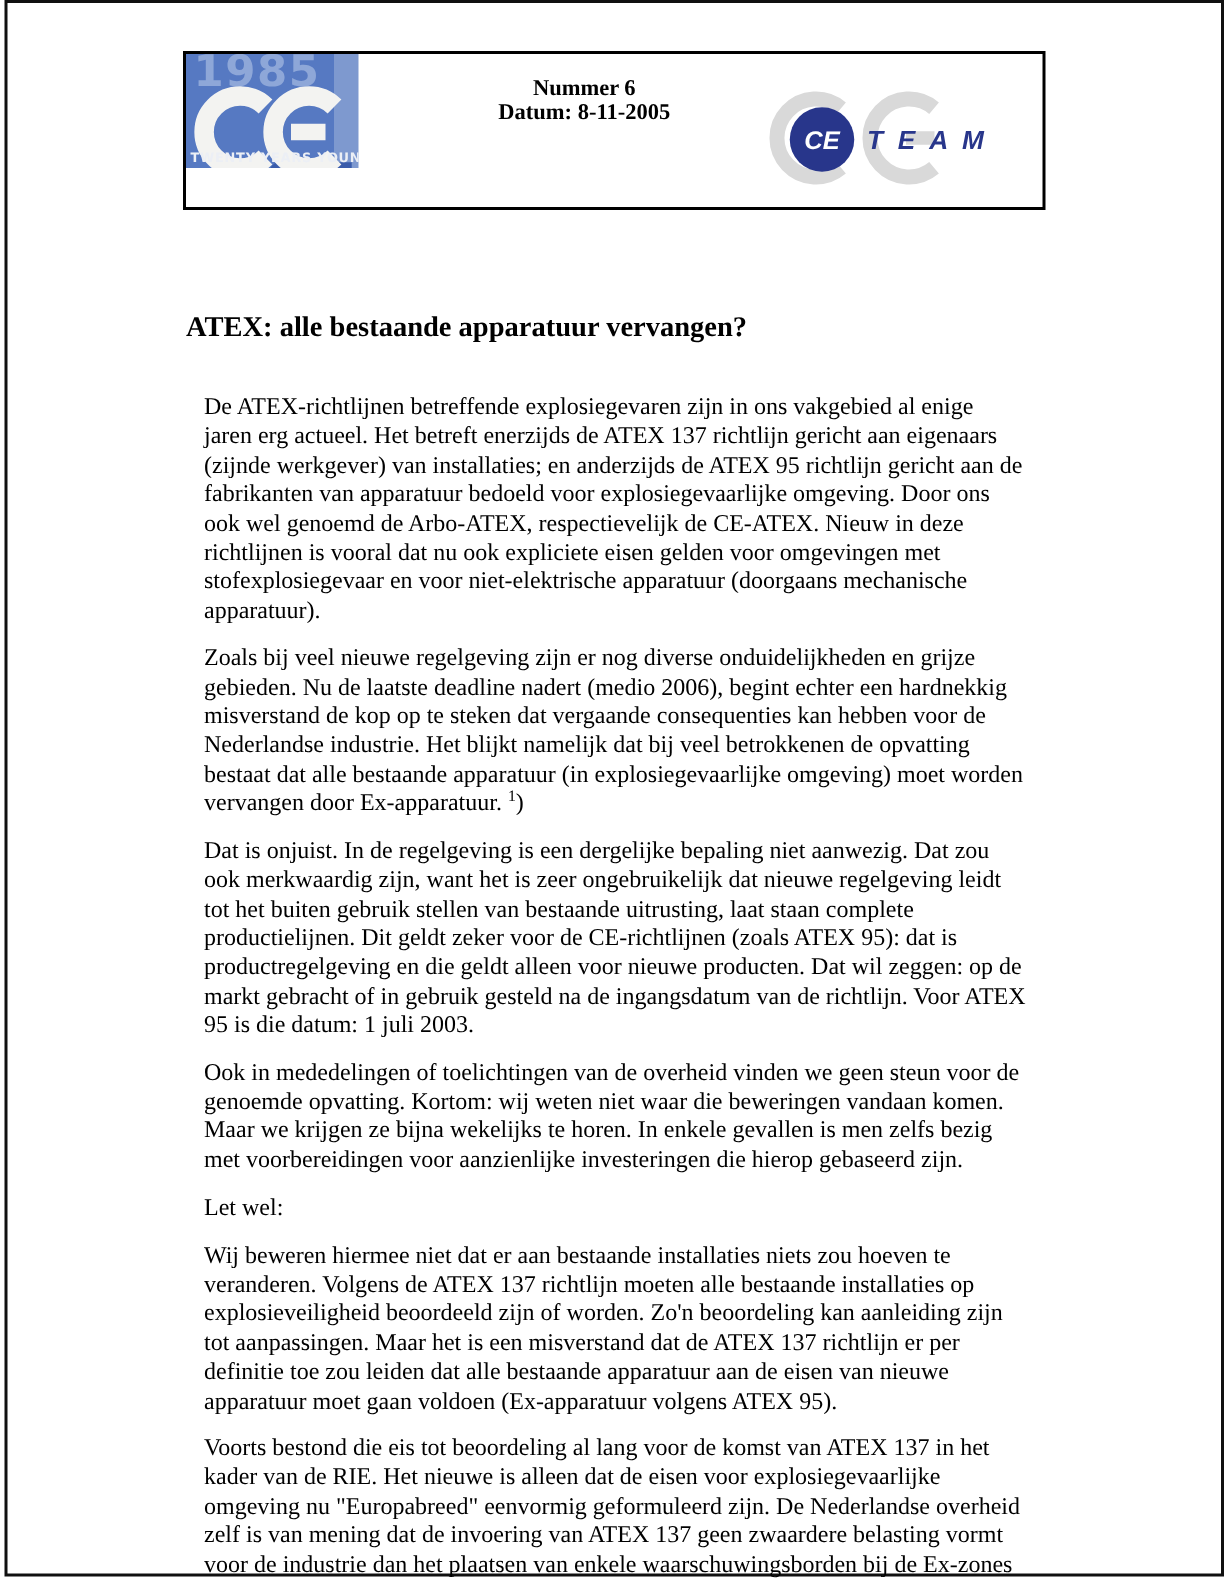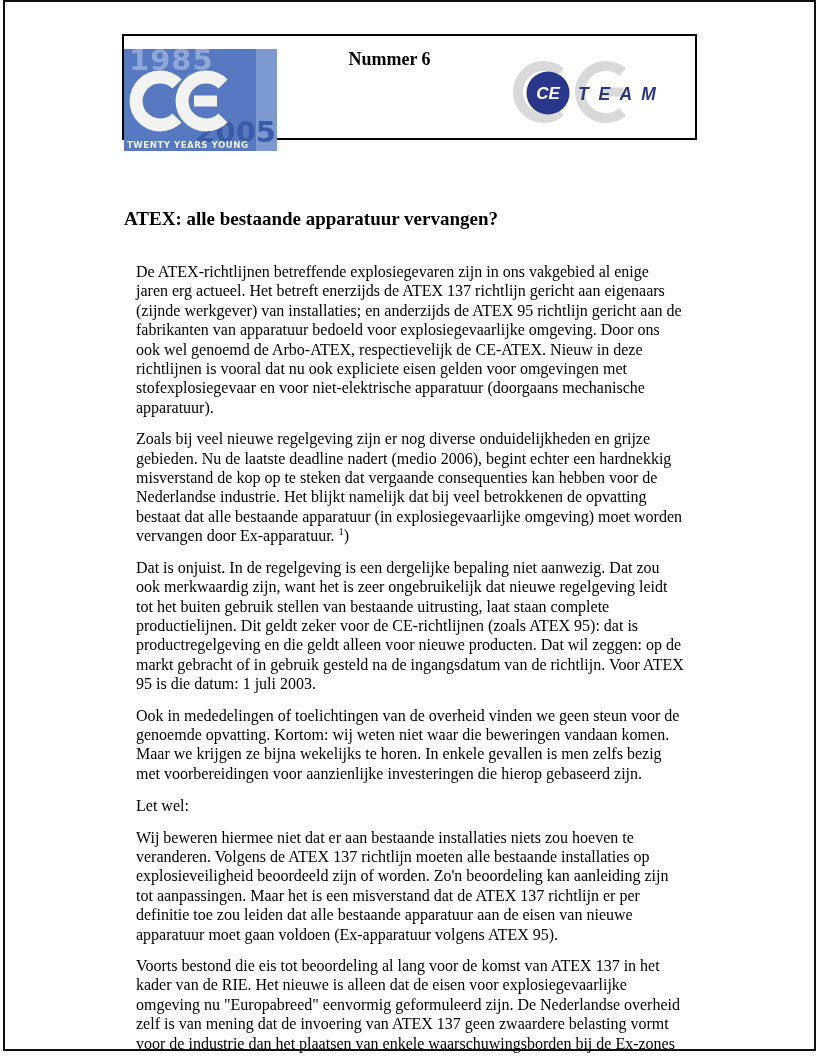--- a/index.html
+++ b/index.html
@@ -4,35 +4,35 @@
 <style>
   html,body{margin:0;padding:0;background:#fff;}
   .page{position:relative;width:818px;height:1056px;background:#fff;overflow:hidden;
         font-family:"Liberation Serif", serif;color:#000;}
   .frame{position:absolute;left:3px;top:0;right:2px;bottom:5px;border:2px solid #101010;pointer-events:none;}
 
   
   .header-box{position:absolute;left:122px;top:34px;width:575px;height:106px;
               border:2px solid #000;box-sizing:border-box;background:#fff;}
   
-  .logo20{position:absolute;left:0;top:13px;width:115px;height:102px;
-          background:linear-gradient(90deg,#5679c2 0 86%,#7e99cf 86%);overflow:hidden;padding-left:38px;}
+  .logo20{position:absolute;left:0;top:0;width:115px;height:76px;
+          background:linear-gradient(90deg,#5679c2 0 86%,#7e99cf 86%);overflow:hidden;}
   .logo20 .y1985{position:absolute;left:5px;top:-6px;font-family:"DejaVu Sans",sans-serif;
                  font-weight:bold;font-size:29px;color:#8ea7d8;letter-spacing:1px;}
   .logo20 .y2005{position:absolute;right:1px;top:66px;font-family:"DejaVu Sans",sans-serif;
                  font-weight:bold;font-size:29px;color:#3a5cab;letter-spacing:0px;}
   .logo20 svg.ce-letters{position:absolute;left:0;top:12px;}
   .ce-stroke{fill:none;stroke:#f3f3f1;stroke-width:13;}
   .logo20 .tagline{position:absolute;left:3px;bottom:1px;width:109px;text-align:center;
                    font-family:"DejaVu Sans",sans-serif;font-weight:bold;font-size:8.6px;
                    color:#eceff5;letter-spacing:0.5px;white-space:nowrap;}
   
   .title-block{position:absolute;left:115px;right:155px;top:12px;text-align:center;}
   .nl-title{font-size:27px;font-weight:bold;line-height:30px;}
-  .nl-sub{margin-top:4px;font-size:18px;font-weight:bold;line-height:15.5px;}
+  .nl-sub{margin-top:4px;font-size:15px;font-weight:bold;line-height:15.5px;}
   
   svg.ceteam{position:absolute;right:27px;top:23px;}
   .grey-stroke{fill:none;stroke:#d9d9d9;stroke-width:10;}
   .ceteam-ce{font-family:"Liberation Sans",sans-serif;font-weight:bold;font-style:italic;
              font-size:17px;fill:#ffffff;}
   .ceteam-team{font-family:"Liberation Sans",sans-serif;font-weight:bold;font-style:italic;
                font-size:17.5px;fill:#28368b;letter-spacing:2.5px;}
 
   
   .content{position:absolute;left:124px;top:200px;width:572px;font-size:16px;line-height:19.4px;}
@@ -60,20 +60,21 @@
         <path class="ce-stroke" d="M 53 23 A 24 24 0 1 0 53 57"></path>
         <path class="ce-stroke" d="M 99 23 A 24 24 0 1 0 99 57"></path>
         <rect x="70" y="34.5" width="23" height="11" fill="#f3f3f1"></rect>
       </svg>
       <span class="tagline">TWENTY YEARS YOUNG</span>
     </div>
 
     <div class="title-block">
       <div class="nl-sub">
         <div>Nummer 6</div>
+        <div>Datum: 8-11-2005</div>
       </div>
     </div>
 
     <svg class="ceteam" width="168" height="66" viewBox="0 0 168 66">
       <path class="grey-stroke" d="M 60.7 13.1 A 26 26 0 1 0 60.7 52.9"></path>
       <path class="grey-stroke" d="M 122.7 13.1 A 26 26 0 1 0 122.7 52.9"></path>
       <rect x="104" y="28.5" width="19" height="9" fill="#d9d9d9"></rect>
       <circle cx="48" cy="34" r="21.5" fill="#28368b"></circle>
       <text class="ceteam-ce" x="48" y="40" text-anchor="middle">CE</text>
       <text class="ceteam-team" x="78" y="40.5">T E A M</text>

